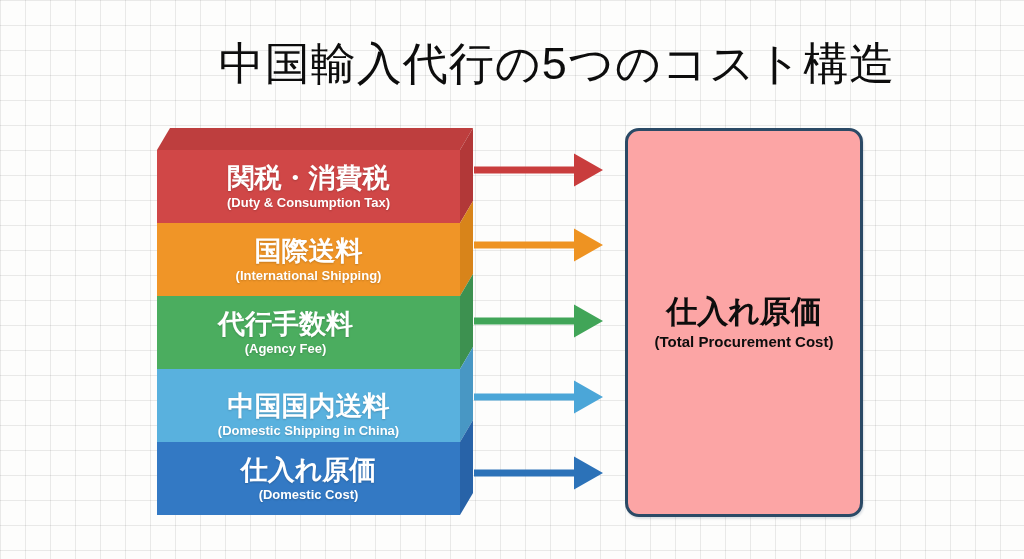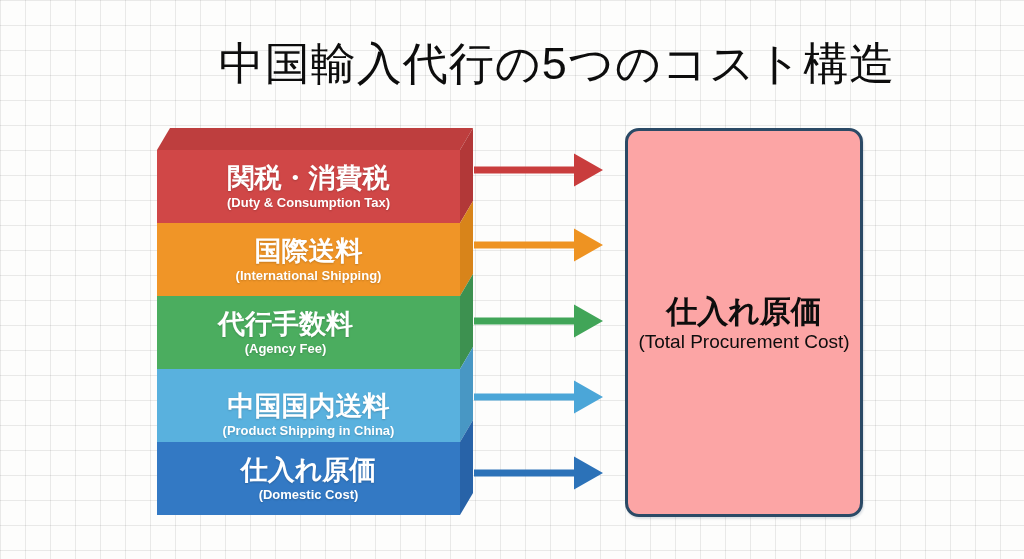--- a/index.html
+++ b/index.html
@@ -27,21 +27,21 @@
   .layer-label .jp{font-size:27px;font-weight:900;line-height:30px;}
   .layer-label .en{font-size:13px;font-weight:700;line-height:16px;margin-top:2px;}
   .result-box{
     position:absolute;left:625px;top:128px;width:238px;height:389px;
     box-sizing:border-box;border:3px solid #2B4A66;border-radius:14px;
     background:#fca5a5;display:flex;flex-direction:column;align-items:center;
     justify-content:center;text-align:center;color:#0d0d0d;
     box-shadow:1px 2px 2px rgba(40,70,100,0.15);
   }
   .result-box .jp{font-size:31px;font-weight:900;line-height:34px;}
-  .result-box .en{font-size:19px;font-weight:400;line-height:18px;margin-top:4px;}
+  .result-box .en{font-size:15px;font-weight:700;line-height:18px;margin-top:4px;}
 </style>
 </head>
 <body>
 
 <div class="canvas">
 
   <h1 class="title">中国輸入代行の5つのコスト構造</h1>
 
   <svg id="diagram-svg" width="1024" height="559" viewBox="0 0 1024 559">
       <polygon points="157,150 460,150 473,128 170,128" fill="#BE3E3E"></polygon>
@@ -70,21 +70,21 @@
       <div class="layer-label" style="left: 157px; top: 223px; width: 303px; height: 73px;">
         <div class="jp">国際送料</div>
         <div class="en">(International Shipping)</div>
       </div>
       <div class="layer-label" style="left: 157px; top: 296px; width: 257px; height: 73px;">
         <div class="jp">代行手数料</div>
         <div class="en">(Agency Fee)</div>
       </div>
       <div class="layer-label" style="left: 157px; top: 369px; width: 303px; height: 92px;">
         <div class="jp">中国国内送料</div>
-        <div class="en">(Product Shipping in China)</div>
+        <div class="en">(Domestic Shipping in China)</div>
       </div>
       <div class="layer-label" style="left: 157px; top: 442px; width: 303px; height: 73px;">
         <div class="jp">仕入れ原価</div>
         <div class="en">(Domestic Cost)</div>
       </div>
     </div>
 
   <div class="result-box">
     <div class="jp">仕入れ原価</div>
     <div class="en">(Total Procurement Cost)</div>

